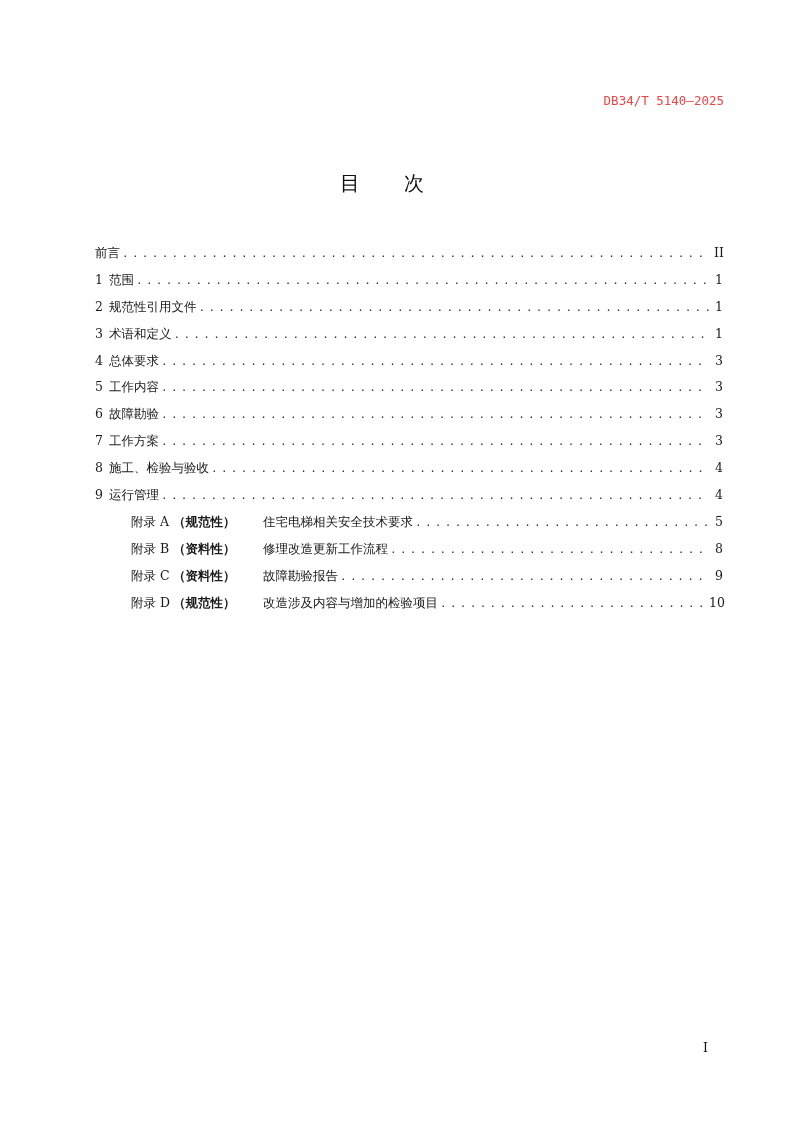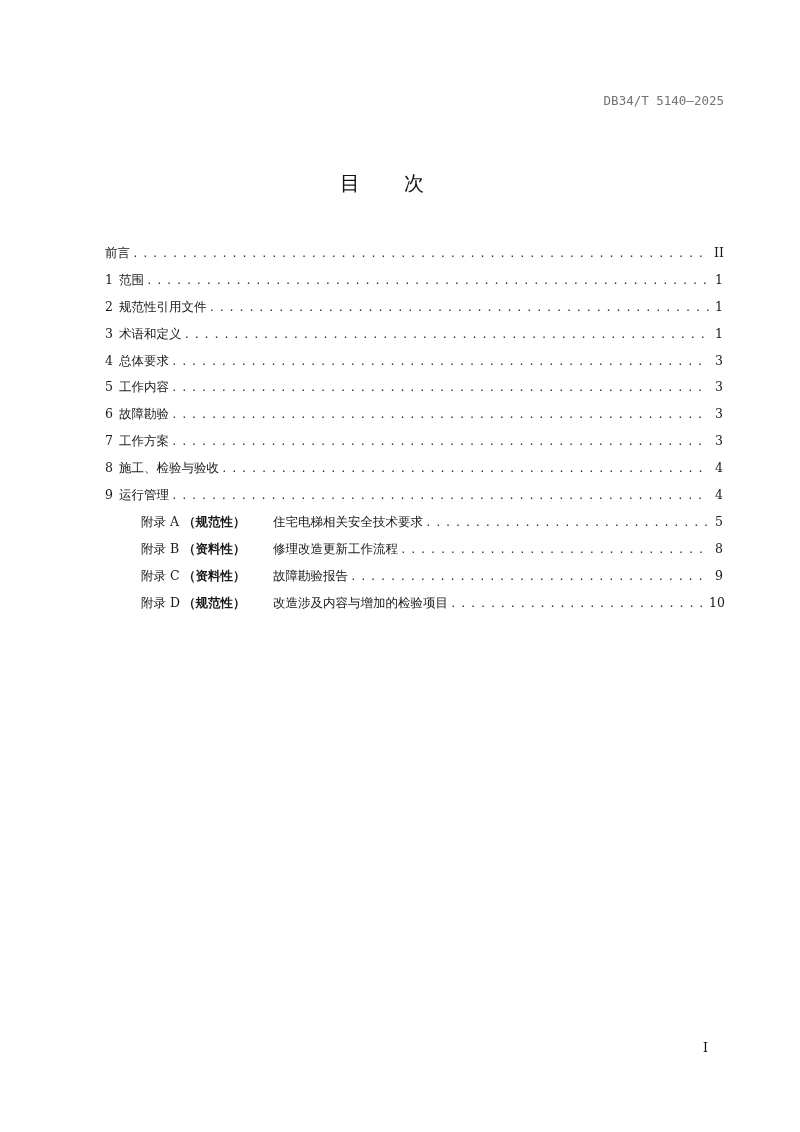--- a/index.html
+++ b/index.html
@@ -4,36 +4,36 @@
   <style>
     html, body { margin: 0; padding: 0; }
     body {
       width: 800px; height: 1132px; background: #ffffff; position: relative;
       font-family: "DejaVu Serif", "Liberation Serif", serif; color: #1a1a1a;
       overflow: hidden;
     }
     .doc-code {
       position: absolute; top: 93px; right: 76px;
       font-family: "DejaVu Sans Mono", "Liberation Mono", monospace;
-      font-size: 12.5px; letter-spacing: 0px; color: #737373; padding-left: 48px;
+      font-size: 12.5px; letter-spacing: 0px; color: #ef4444; padding-left: 48px;
     }
     .toc-title {
       position: absolute; top: 170px; left: 0; width: 764px; text-align: center;
       font-family: "DejaVu Sans", "Liberation Sans", sans-serif;
       font-size: 20px; color: #111;
     }
     .toc-title span { display: inline-block; }
     .toc-title .gap { width: 44px; }
     .toc {
       position: absolute; top: 243px; left: 95px; width: 630px;
       margin: 0; padding: 0; list-style: none;
     }
     .toc-entry {
       display: flex; align-items: baseline; height: 26.9px;
-      font-size: 12.5px; line-height: 20px; white-space: nowrap; margin-left: 10px;
+      font-size: 12.5px; line-height: 20px; white-space: nowrap;
     }
     .toc-label { flex: 0 0 auto; }
     .toc-label .num { margin-right: 6px; }
     .toc-label .appx-id { display: inline-block; width: 42px; padding-left: 36px; }
     .toc-label .appx-type { display: inline-block; width: 90px; font-weight: bold; }
     .toc-dots {
       flex: 1 1 auto; overflow: hidden; margin: 0 4px 0 2px;
       font-family: "DejaVu Sans Mono", monospace; font-size: 11px;
       letter-spacing: 3.3px; color: #333;
     }

